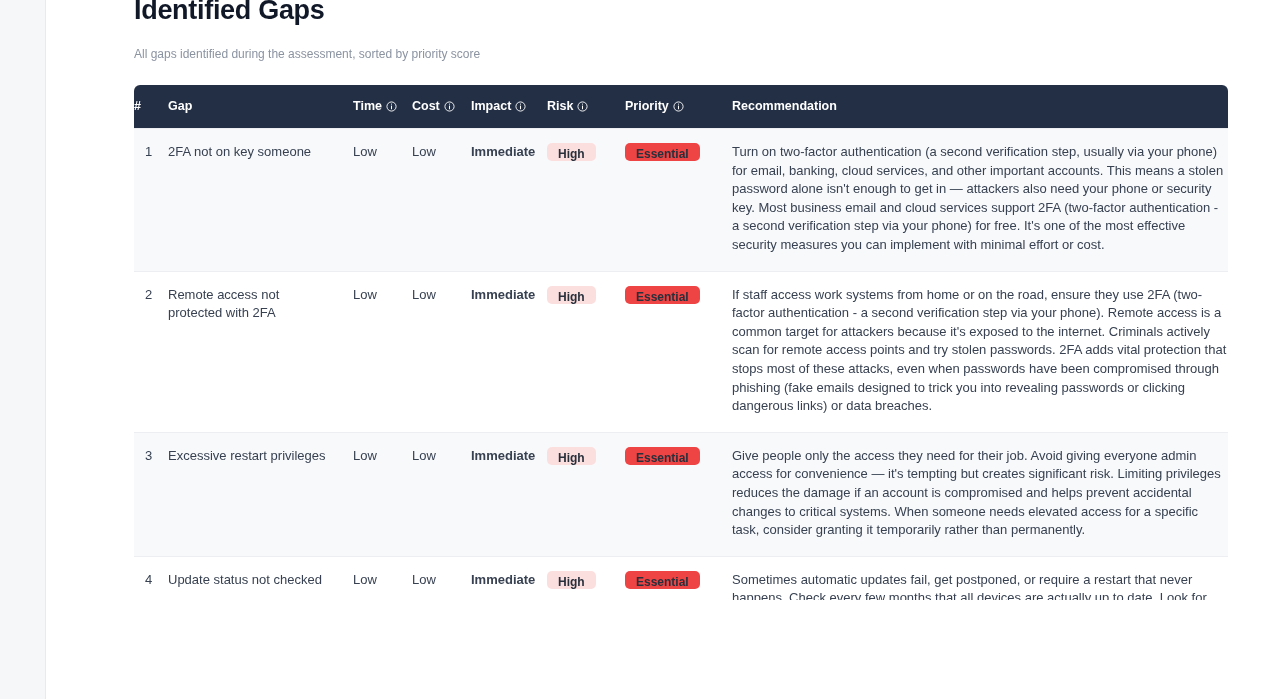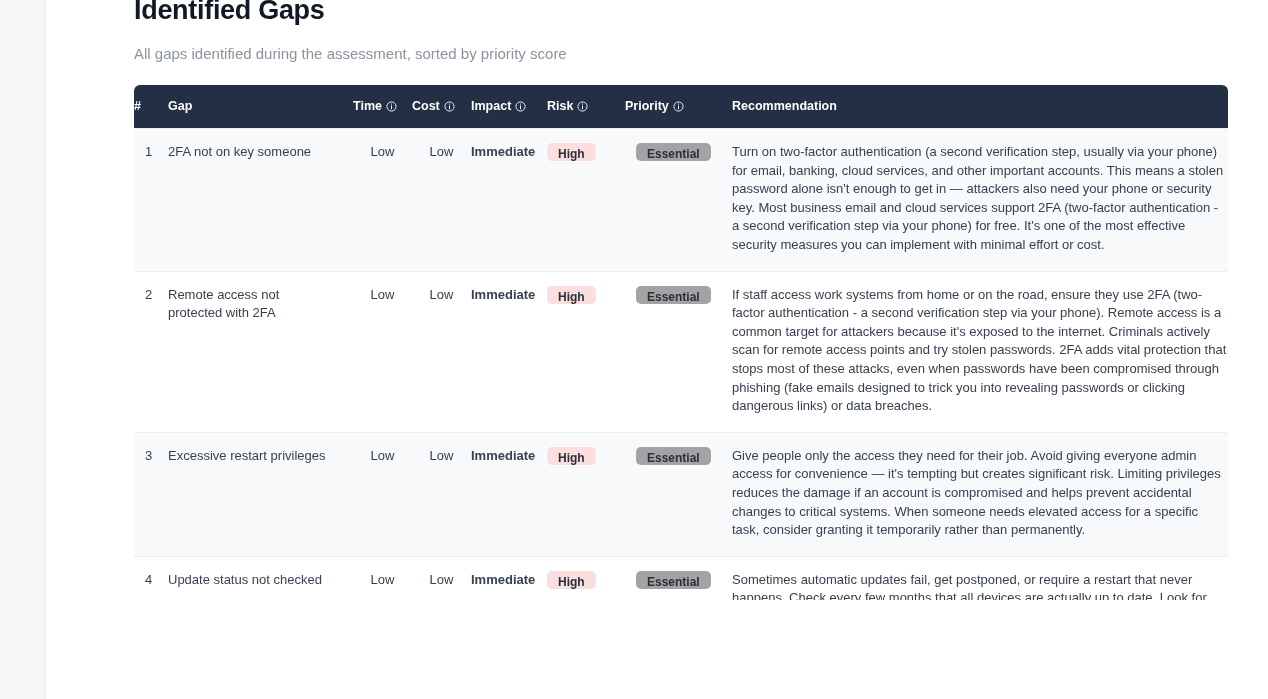--- a/index.html
+++ b/index.html
@@ -46,21 +46,21 @@
     font-size: 27px;
     line-height: 32px;
     font-weight: 700;
     color: #111827;
     letter-spacing: -0.3px;
     padding-top: 0px;
     margin-top: -6px;
   }
 
   .page-subtitle {
-    font-size: 15px;
+    font-size: 12px;
     line-height: 18px;
     color: #8b93a1;
     margin-top: 19px;
   }
 
   
   .table-wrap {
     margin-top: 22px;
     width: 1094px;
     border-radius: 6px;
@@ -138,21 +138,20 @@
   td.gap {
     color: #1f2937;
     font-size: 13.5px;
     line-height: 18.6px;
     padding-right: 22px;
   }
 
   td.time, td.cost {
     color: #5b6472;
     font-size: 12.5px;
-    text-align: center;
   }
 
   td.impact {
     color: #1f2937;
     font-size: 12.5px;
     font-weight: 700;
   }
 
   td.risk, td.priority { padding-top: 11px; }
 
@@ -165,23 +164,22 @@
     line-height: 13px;
     white-space: nowrap;
   }
 
   .badge.risk-high {
     background: #fbdfdf;
     color: #28303c;
   }
 
   .badge.pri-essential {
-    background: #a3a3a3;
+    background: #ef4444;
     color: #28303c;
-    margin-left: 11px;
   }
 </style>
 </head>
 <body>
 
 <div id="app">
 
   <div class="rail"></div>
 
   <div class="content">

